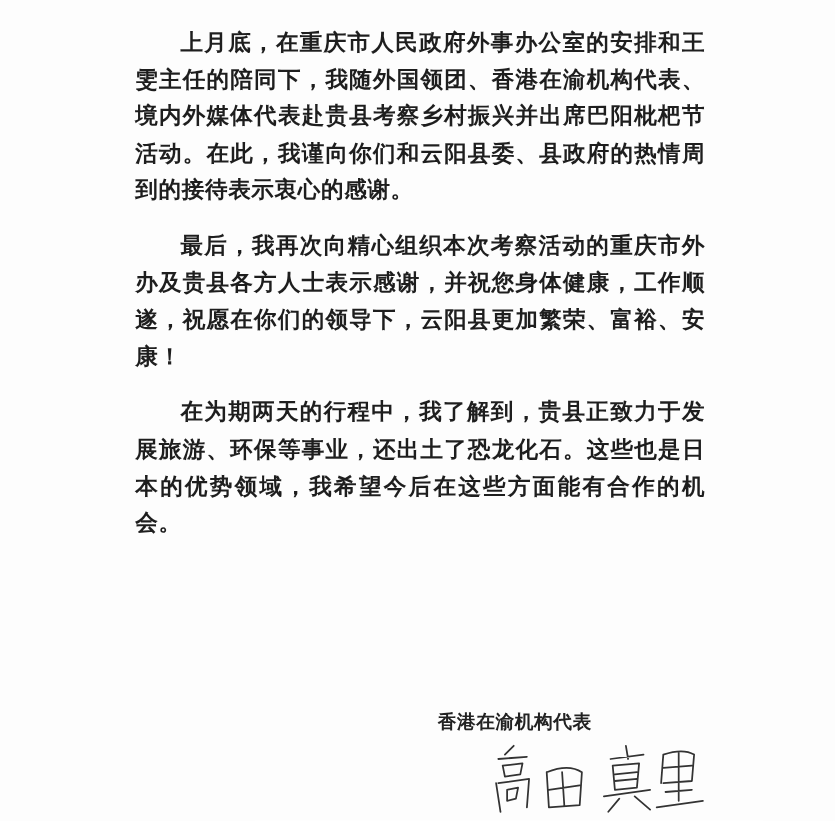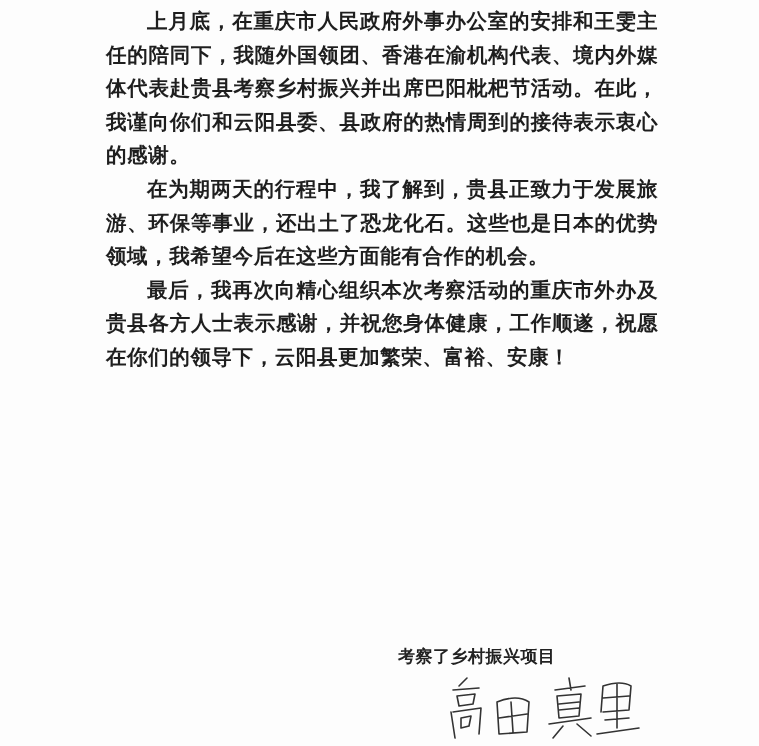--- a/index.html
+++ b/index.html
@@ -8,42 +8,42 @@
     position: absolute; left: 0; top: 0; width: 759px; height: 746px;
     background: #fdfdfd;
   }
   .letter-body {
     position: absolute; left: 106px; top: 5px; width: 552px;
     font-family: "DejaVu Serif", "Liberation Serif", serif;
     font-size: 20.5px; line-height: 33.6px; color: #1e1e1e;
     font-weight: bold; letter-spacing: 0.6px;
     text-align: justify;
   }
-  .para { margin: 0; text-indent: 41px; }
+  .para { margin: 17px; text-indent: 41px; }
   .signoff {
     position: absolute; left: 398px; top: 645px;
     font-family: "DejaVu Serif", "Liberation Serif", serif;
     font-size: 17px; color: #222; font-weight: bold; letter-spacing: 0.5px;
   }
   .signature {
     position: absolute; left: 445px; top: 672px; width: 200px; height: 68px;
   }
   .signature svg { width: 100%; height: 100%; }
 </style>
 </head>
 <body>
 
 <div class="page">
   <div class="letter-body">
     <p class="para">上月底，在重庆市人民政府外事办公室的安排和王雯主任的陪同下，我随外国领团、香港在渝机构代表、境内外媒体代表赴贵县考察乡村振兴并出席巴阳枇杷节活动。在此，我谨向你们和云阳县委、县政府的热情周到的接待表示衷心的感谢。</p>
+    <p class="para">最后，我再次向精心组织本次考察活动的重庆市外办及贵县各方人士表示感谢，并祝您身体健康，工作顺遂，祝愿在你们的领导下，云阳县更加繁荣、富裕、安康！</p>
     <p class="para">在为期两天的行程中，我了解到，贵县正致力于发展旅游、环保等事业，还出土了恐龙化石。这些也是日本的优势领域，我希望今后在这些方面能有合作的机会。</p>
-    <p class="para">最后，我再次向精心组织本次考察活动的重庆市外办及贵县各方人士表示感谢，并祝您身体健康，工作顺遂，祝愿在你们的领导下，云阳县更加繁荣、富裕、安康！</p>
   </div>
 
-  <div class="signoff">考察了乡村振兴项目</div>
+  <div class="signoff">香港在渝机构代表</div>
 
   <div class="signature" title="高田真里">
     <svg viewBox="0 0 200 68">
       <g fill="none" stroke="#333" stroke-width="1.6" stroke-linecap="round" stroke-linejoin="round">
 
         <path d="M14 14 L22 6 M8 18 L34 16 M12 24 L30 22 L28 32 L14 34 Z M6 40 L10 66 M8 40 L36 36 L34 62 M16 46 L26 44 L24 54 L16 56 Z"></path>
 
         <path d="M52 30 L54 62 M52 30 Q72 22 84 30 L82 60 L54 62 M54 46 L82 42 M66 30 L68 60"></path>
 
         <path d="M110 18 L140 14 M124 6 L126 18 M112 24 L136 22 L134 44 L114 46 Z M114 32 L134 30 M114 38 L134 36 M104 52 L146 46 M118 54 L108 66 M132 52 L146 64"></path>

